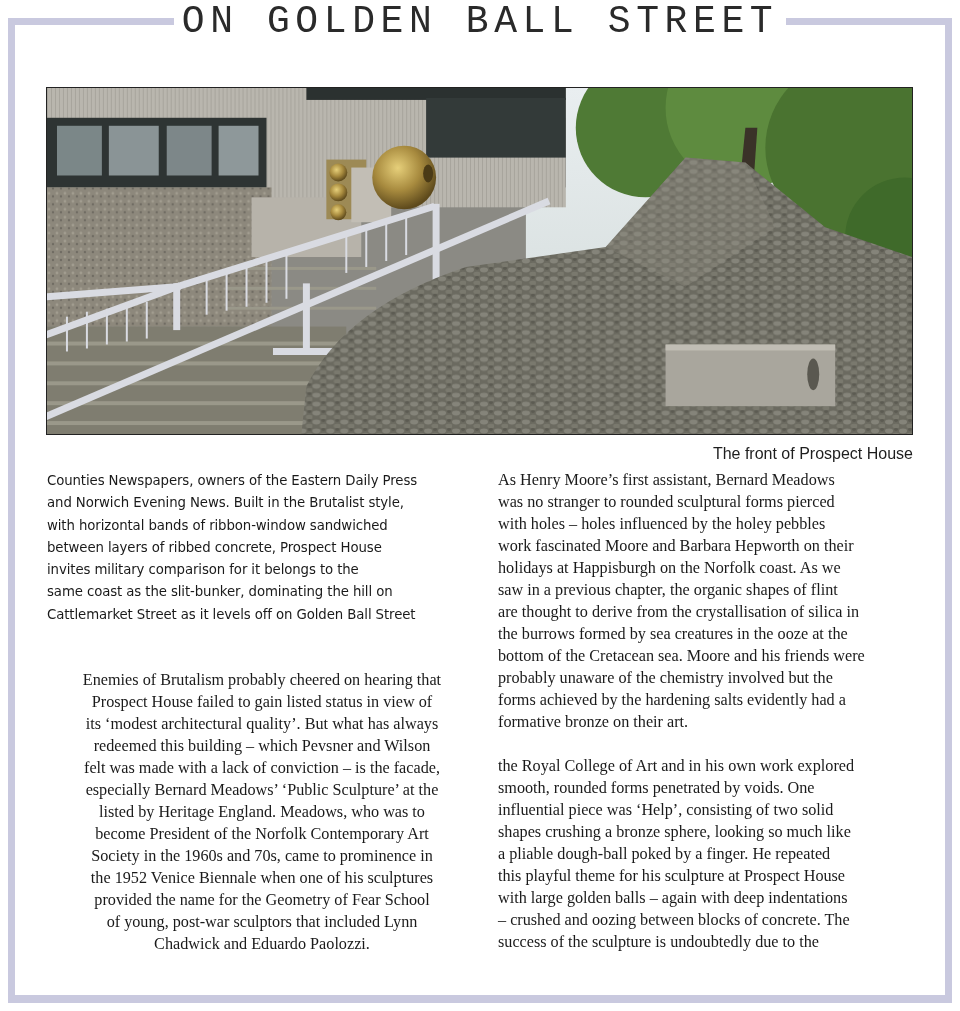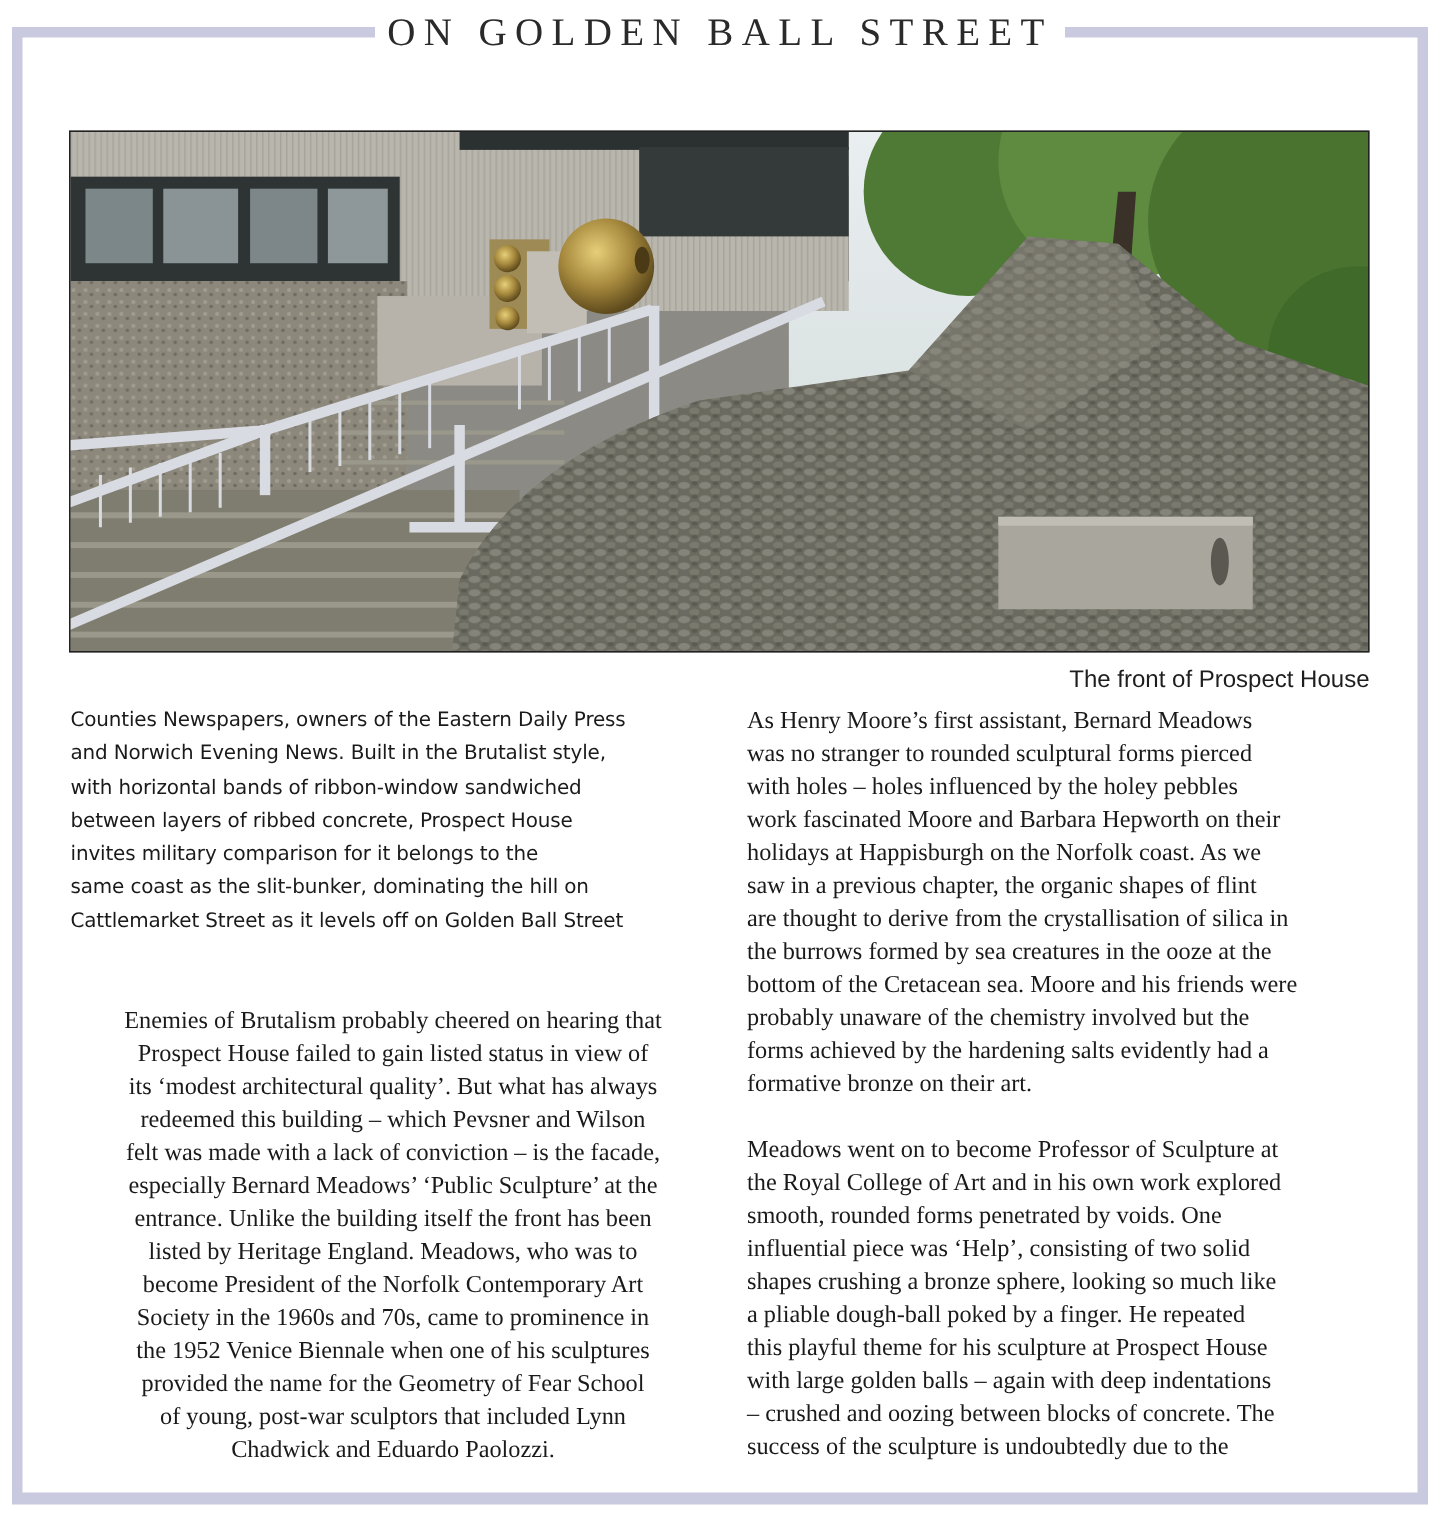--- a/index.html
+++ b/index.html
@@ -7,22 +7,22 @@
   .frame {
     position: absolute; left: 8px; top: 18px; width: 944px; height: 985px;
     box-sizing: border-box; border: 7px solid #c9c9df; border-bottom-width: 8px;
   }
   .title-wrap {
     position: absolute; left: 0; top: 0; width: 960px; height: 44px;
     display: flex; justify-content: center; align-items: flex-start;
   }
   .title {
     background: #ffffff; padding: 0 8px; margin-left: 0px;
-    font-family: Liberation Serif, serif;
-    font-size: 26px; letter-spacing: 5.6px; color: #2a2a2a;
+    font-family: Liberation Mono, monospace;
+    font-size: 38px; letter-spacing: 5.6px; color: #2a2a2a;
     line-height: 40px; margin-top: 2px; font-weight: normal;
     text-transform: uppercase; white-space: nowrap;
   }
   .photo {
     position: absolute; left: 46px; top: 87px; width: 867px; height: 348px;
     overflow: hidden; background: #8b8a84; border: 1px solid #222;
     box-sizing: border-box;
   }
   .photo svg { display: block; width: 100%; height: 100%; }
   .caption {
@@ -171,21 +171,20 @@
 </div>
 
 <div class="col serif" style="left:47px; top:669px; width:430px;text-align:center;">
   <p>
     <span class="line">Enemies of Brutalism probably cheered on hearing that</span>
     <span class="line">Prospect House failed to gain listed status in view of</span>
     <span class="line">its ‘modest architectural quality’. But what has always</span>
     <span class="line">redeemed this building – which Pevsner and Wilson</span>
     <span class="line">felt was made with a lack of conviction – is the facade,</span>
     <span class="line">especially Bernard Meadows’ ‘Public Sculpture’ at the</span>
-    <span class="line">entrance. Unlike the building itself the front has been</span>
     <span class="line">listed by Heritage England. Meadows, who was to</span>
     <span class="line">become President of the Norfolk Contemporary Art</span>
     <span class="line">Society in the 1960s and 70s, came to prominence in</span>
     <span class="line">the 1952 Venice Biennale when one of his sculptures</span>
     <span class="line">provided the name for the Geometry of Fear School</span>
     <span class="line">of young, post-war sculptors that included Lynn</span>
     <span class="line">Chadwick and Eduardo Paolozzi.</span>
   </p>
 </div>
 
@@ -201,21 +200,20 @@
     <span class="line">the burrows formed by sea creatures in the ooze at the</span>
     <span class="line">bottom of the Cretacean sea. Moore and his friends were</span>
     <span class="line">probably unaware of the chemistry involved but the</span>
     <span class="line">forms achieved by the hardening salts evidently had a</span>
     <span class="line">formative bronze on their art.</span>
   </p>
 </div>
 
 <div class="col serif" style="left:498px; top:755px; width:430px;">
   <p>
-    <span class="line">Meadows went on to become Professor of Sculpture at</span>
     <span class="line">the Royal College of Art and in his own work explored</span>
     <span class="line">smooth, rounded forms penetrated by voids. One</span>
     <span class="line">influential piece was ‘Help’, consisting of two solid</span>
     <span class="line">shapes crushing a bronze sphere, looking so much like</span>
     <span class="line">a pliable dough-ball poked by a finger. He repeated</span>
     <span class="line">this playful theme for his sculpture at Prospect House</span>
     <span class="line">with large golden balls – again with deep indentations</span>
     <span class="line">– crushed and oozing between blocks of concrete. The</span>
     <span class="line">success of the sculpture is undoubtedly due to the</span>
   </p>

